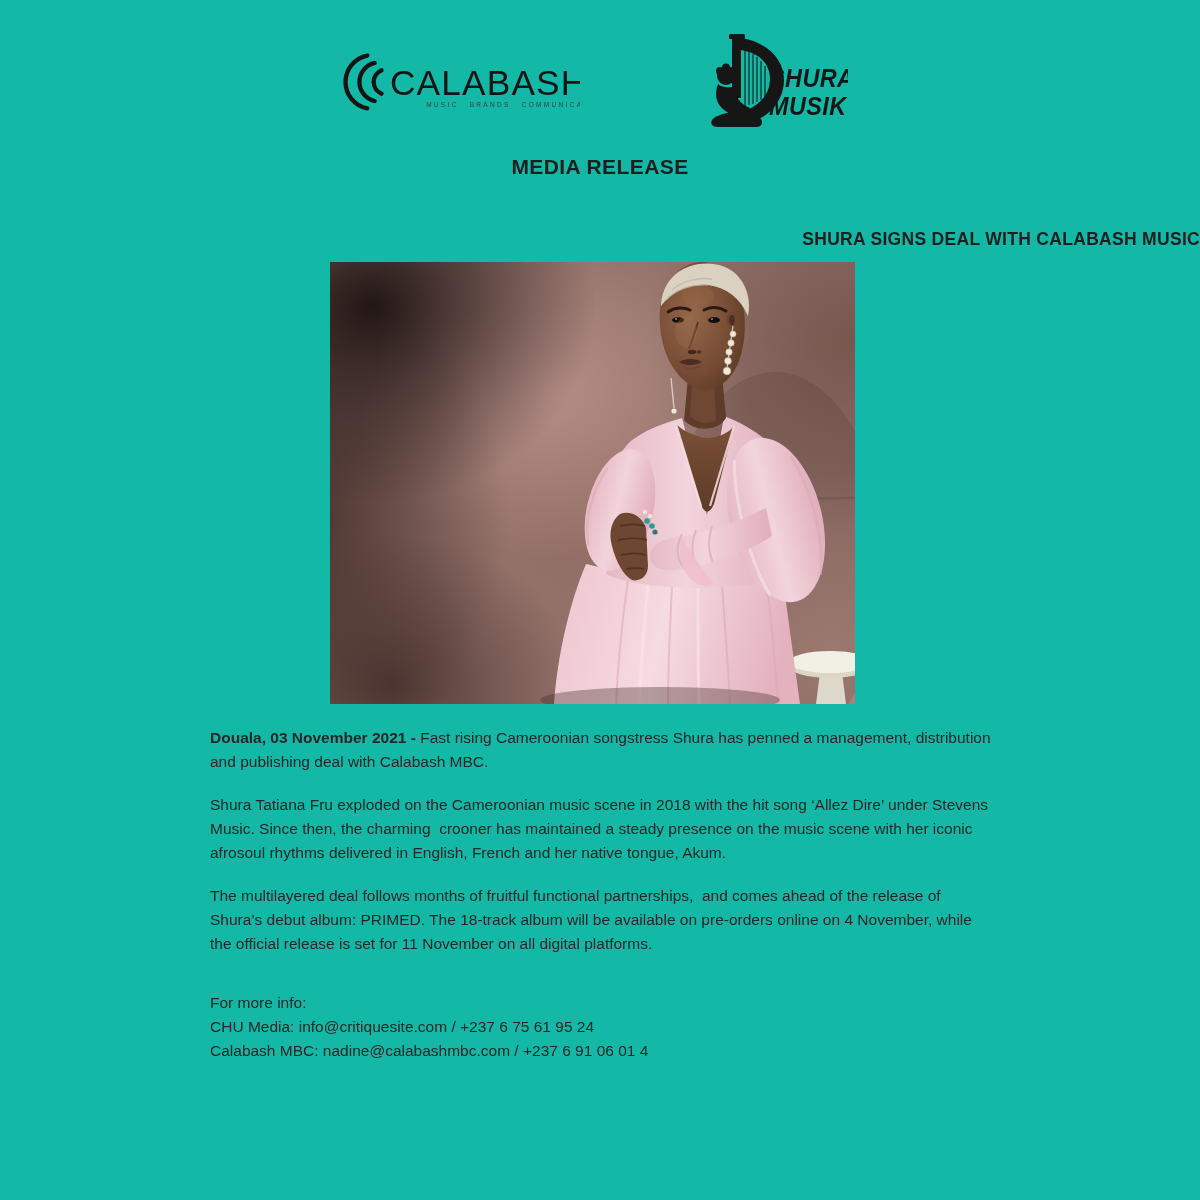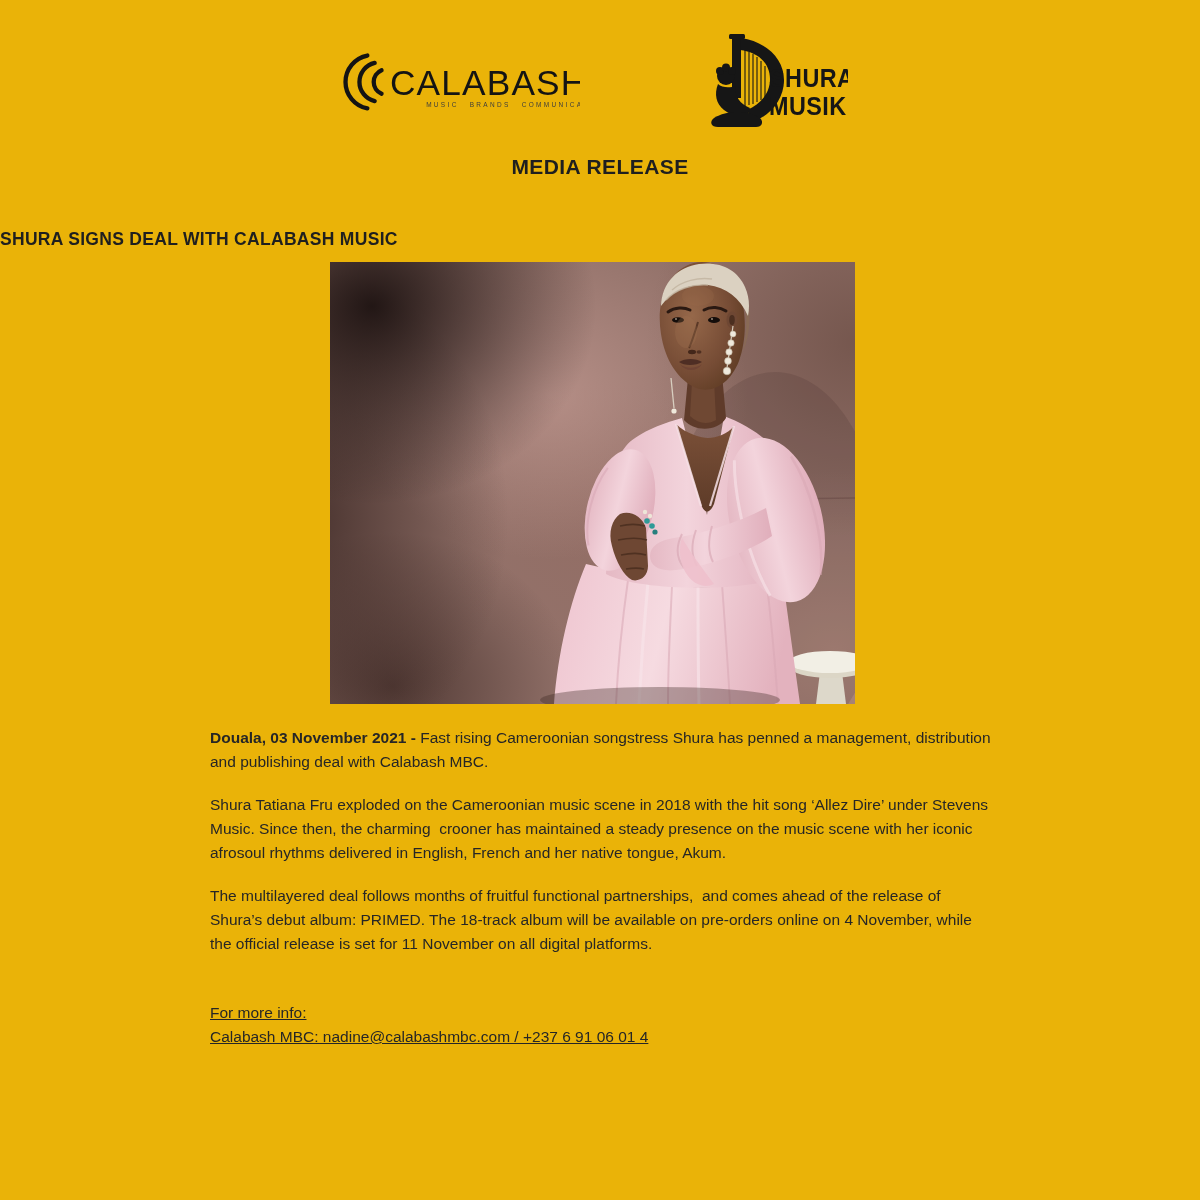--- a/index.html
+++ b/index.html
@@ -1,34 +1,34 @@
 <!DOCTYPE html>
 <html><head>
 <meta charset="utf-8">
 <style>
   html,body{margin:0;padding:0;}
   body{
     width:1200px;height:1200px;background:#ffffff;overflow:hidden;
     font-family:"Liberation Sans","DejaVu Sans",sans-serif;color:#262626;
     position:relative;
   }
-  .page{position:absolute;inset:0;background:#eab308;padding-left:47px;}
+  .page{position:absolute;inset:0;background:#14b8a6;padding-left:47px;}
 
   
   .logo-calabash{position:absolute;left:335px;top:50px;width:245px;height:62px;}
-  .logo-shura{position:absolute;left:706px;top:30px;width:142px;height:102px;}
+  .logo-shura{position:absolute;left:706px;top:30px;width:142px;height:102px;font-style:italic;}
   .logo-calabash svg,.logo-shura svg{width:100%;height:100%;display:block;}
 
   
   .media-release{
     position:absolute;left:0;top:155px;width:1200px;text-align:center;
     font-size:21px;font-weight:700;letter-spacing:.4px;color:#1f1f1f;
   }
   .headline{
-    position:absolute;left:0;top:229px;width:1200px;text-align:left;
+    position:absolute;left:0;top:229px;width:1200px;text-align:right;
     font-size:17.5px;font-weight:700;letter-spacing:.3px;color:#1f1f1f;
   }
 
   
   .photo{
     position:absolute;left:330px;top:262px;width:525px;height:442px;overflow:hidden;
     background:
       radial-gradient(ellipse 340px 300px at 8% 10%,  rgba(26,16,15,.93), rgba(26,16,15,0) 66%),
       radial-gradient(ellipse 300px 360px at -6% 58%, rgba(48,30,27,.78), rgba(48,30,27,0) 70%),
       radial-gradient(ellipse 260px 220px at 12% 96%, rgba(52,33,29,.70), rgba(52,33,29,0) 70%),
@@ -40,21 +40,21 @@
   }
   .photo svg{position:absolute;inset:0;width:100%;height:100%;filter:blur(.6px);}
 
   
   .body-text{
     position:absolute;left:210px;top:726px;width:782px;
     font-size:15.5px;line-height:24px;color:#262626;
   }
   .body-text p{margin:0 0 19px 0;white-space:pre-wrap;}
   .body-text b{font-weight:700;}
-  .contact{margin-top:45px;text-decoration:underline;}
+  .contact{margin-top:35px;}
   .contact div{white-space:pre-wrap;}
 </style>
 </head>
 <body>
 
 <div class="page">
 
   <div class="logo-calabash">
     <svg viewBox="0 0 250 62">
       <g fill="none" stroke="#141414" stroke-width="4.4" stroke-linecap="round">
@@ -227,17 +227,18 @@
     </svg>
   </div>
 
   <main class="body-text">
     <p><b>Douala, 03 November 2021 - </b><span>Fast rising Cameroonian songstress Shura has penned a management, distribution and publishing deal with Calabash MBC.</span></p>
     <p><span>Shura Tatiana Fru exploded on the Cameroonian music scene in 2018 with the hit song ‘Allez Dire’ under Stevens Music. Since then, the charming  crooner has maintained a steady presence on the music scene with her iconic afrosoul rhythms delivered in English, French and her native tongue, Akum.</span></p>
     <p><span>The multilayered deal follows months of fruitful functional partnerships,  and comes ahead of the release of Shura’s debut album: PRIMED. The 18-track album will be available on pre-orders online on 4 November, while the official release is set for 11 November on all digital platforms.</span></p>
 
     <div class="contact">
       <div>For more info:</div>
+      <div>CHU Media: info@critiquesite.com / +237 6 75 61 95 24</div>
       <div>Calabash MBC: nadine@calabashmbc.com / +237 6 91 06 01 4</div>
     </div>
   </main>
 
 </div>
 
 </body></html>

